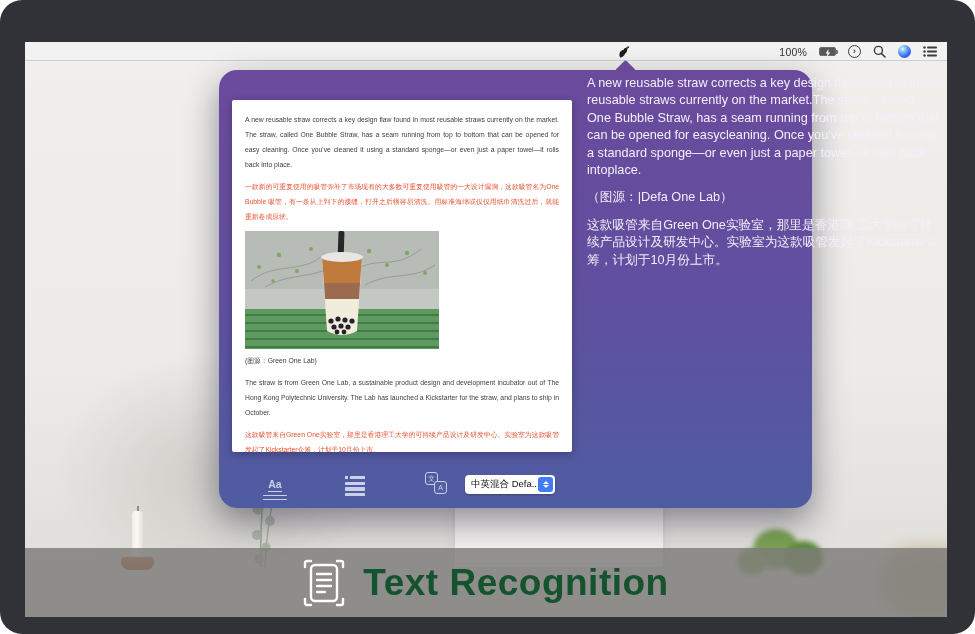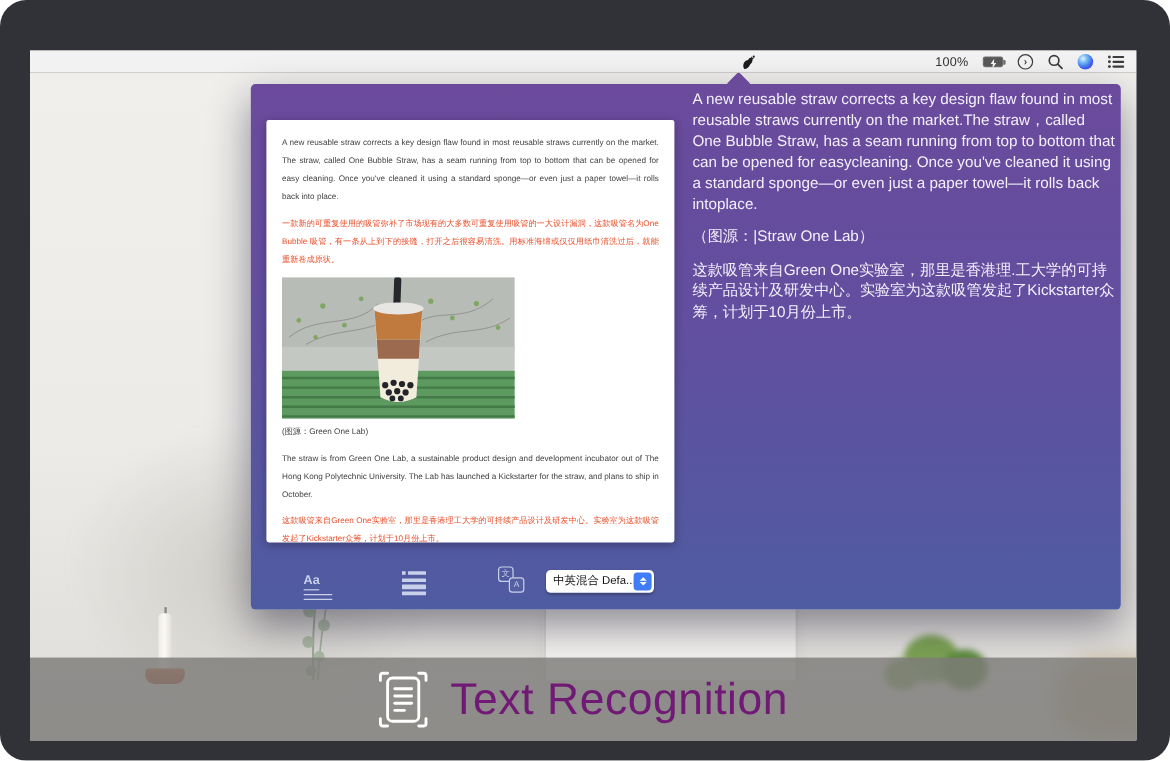--- a/index.html
+++ b/index.html
@@ -29,56 +29,56 @@
   .wall-shadow{position:absolute;left:30px;top:290px;width:320px;height:240px;background:radial-gradient(ellipse at center,rgba(150,148,140,.30),rgba(150,148,140,0) 70%);filter:blur(6px);}
   .door-panel{position:absolute;left:428px;top:120px;width:212px;height:386px;background:#f4f3f0;border-left:2px solid #d9d7d3;border-right:2px solid #d9d7d3;box-shadow:0 0 12px rgba(0,0,0,.05);}
   .candle-stick{position:absolute;left:107px;top:450px;width:11px;height:48px;background:linear-gradient(90deg,#efece6,#fbf9f5 45%,#e3e0da);border-radius:4px 4px 0 0;}
   .candle-wick{position:absolute;left:112px;top:445px;width:1.5px;height:6px;background:#8b8b86;}
   .candle-holder{position:absolute;left:96px;top:496px;width:33px;height:13px;background:linear-gradient(180deg,#c9693f,#a94e2c);border-radius:3px 3px 8px 8px;}
   .plant-blob{position:absolute;border-radius:50%;filter:blur(2.5px);}
   .tan-blob{position:absolute;left:855px;top:486px;width:100px;height:70px;background:#c9bca2;filter:blur(8px);border-radius:40%;}
   .eucalyptus{position:absolute;left:148px;top:328px;filter:blur(.4px);opacity:.95;}
 
   
-  .popover{position:absolute;left:184px;top:28px;width:725px;height:438px;border-radius:4px;background:linear-gradient(180deg,#6b4a9c 0%,#614f9f 48%,#4f5ca1 100%);box-shadow:0 14px 34px rgba(20,15,40,.45);}
+  .popover{position:absolute;left:194px;top:28px;width:593px;height:438px;border-radius:18px;background:linear-gradient(180deg,#6b4a9c 0%,#614f9f 48%,#4f5ca1 100%);box-shadow:0 14px 34px rgba(20,15,40,.45);}
   .popover-arrow{position:absolute;left:399px;top:-7px;width:15px;height:15px;background:#6b4a9c;transform:rotate(45deg);border-radius:2px;}
 
   
   .doc-page{position:absolute;left:13px;top:30px;width:340px;height:352px;background:#ffffff;border-radius:2px;box-shadow:0 2px 8px rgba(0,0,0,.28);padding:12px 13px;overflow:hidden;}
   .doc-page p{margin:0 0 7px 0;font-size:6.8px;line-height:15px;color:#3e3e3e;text-align:justify;}
   .doc-page p.zh{color:#e8502c;}
   .doc-photo{width:194px;height:118px;margin:2px 0 4px 0;display:block;}
   .doc-caption{font-size:6.5px;color:#6a6a6a;margin:0 0 7px 0 !important;text-align:left !important;}
 
   
   .result-panel{position:absolute;left:368px;top:5px;width:352px;color:#f3effb;}
   .result-panel p{margin:0 0 10px 0;font-size:12.7px;line-height:17.4px;}
 
   
   .tb-icon{position:absolute;color:#c9d0ea;}
-  .tb-fontsize{left:44px;top:404px;width:24px;}
+  .tb-fontsize{left:44px;top:404px;width:24px;text-align:center;}
   .tb-fontsize .aa{font-size:10.5px;font-weight:bold;border-bottom:1.6px solid #c9d0ea;display:inline-block;padding-bottom:1px;line-height:1;}
   .tb-line{height:1.6px;background:#c9d0ea;margin-top:2.6px;border-radius:1px;}
   .tb-list{left:126px;top:406px;width:20px;}
   .tb-list .row{display:flex;align-items:center;gap:2px;margin-bottom:2.2px;}
   .tb-list .dot{width:3.4px;height:3.4px;background:#c9d0ea;}
   .tb-list .bar{height:3.4px;background:#c9d0ea;flex:1;border-radius:.5px;}
   .tb-translate{left:206px;top:402px;width:22px;height:22px;}
   .tb-translate .sq{position:absolute;width:13px;height:13px;border:1.5px solid #c9d0ea;border-radius:3px;display:flex;align-items:center;justify-content:center;font-size:7px;line-height:1;color:#c9d0ea;}
   .tb-translate .back{left:0;top:0;}
   .tb-translate .front{right:0;bottom:0;background:#5560a3;}
   .lang-select{position:absolute;left:246px;top:405px;width:90px;height:19px;background:#ffffff;border-radius:4px;display:flex;align-items:center;box-shadow:0 1px 2px rgba(0,0,0,.25);overflow:hidden;}
   .lang-select .value{flex:1;font-size:9.5px;color:#111;padding:0 3px 0 6px;white-space:nowrap;overflow:hidden;}
   .lang-select .stepper{width:15px;height:15px;margin-right:2px;background:#3f7cf6;border-radius:3px;display:flex;flex-direction:column;align-items:center;justify-content:center;gap:1px;}
   .lang-select .tri-up{width:0;height:0;border-left:3px solid transparent;border-right:3px solid transparent;border-bottom:3.5px solid #fff;}
   .lang-select .tri-down{width:0;height:0;border-left:3px solid transparent;border-right:3px solid transparent;border-top:3.5px solid #fff;}
 
   
   .banner{position:absolute;left:0;top:506px;width:100%;height:69px;background:rgba(124,123,121,.82);display:flex;align-items:center;justify-content:center;gap:18px;}
-  .banner-title{color:#701a75;font-size:37px;font-weight:400;letter-spacing:.5px;}
+  .banner-title{color:#14532d;font-size:37px;font-weight:700;letter-spacing:.5px;}
 </style>
 </head>
 <body>
 
 <div class="stage">
   <div class="device-frame"></div>
 
   <div class="screen">
 
     <div class="menu-bar">
@@ -199,21 +199,21 @@
               <circle cx="99" cy="101" r="2.4"></circle>
           </g>
         </svg>
         <p class="doc-caption">(图源：Green One Lab)</p>
         <p>The straw is from Green One Lab, a sustainable product design and development incubator out of The Hong Kong Polytechnic University. The Lab has launched a Kickstarter for the straw, and plans to ship in October.</p>
         <p class="zh">这款吸管来自Green One实验室，那里是香港理工大学的可持续产品设计及研发中心。实验室为这款吸管发起了Kickstarter众筹，计划于10月份上市。</p>
       </div>
 
       <div class="result-panel">
         <p>A new reusable straw corrects a key design flaw found in most reusable straws currently on the market.The straw，called One Bubble Straw, has a seam running from top to bottom that can be opened for easycleaning. Once you've cleaned it using a standard sponge—or even just a paper towel—it rolls back intoplace.</p>
-        <p>（图源：|Straw One Lab）</p>
+        <p>（图源：|Defa One Lab）</p>
         <p>这款吸管来自Green One实验室，那里是香港理.工大学的可持续产品设计及研发中心。实验室为这款吸管发起了Kickstarter众筹，计划于10月份上市。</p>
       </div>
 
       <div class="tb-icon tb-fontsize">
         <span class="aa">Aa</span>
         <div class="tb-line"></div>
         <div class="tb-line"></div>
       </div>
       <div class="tb-icon tb-list">
         <div class="row">

